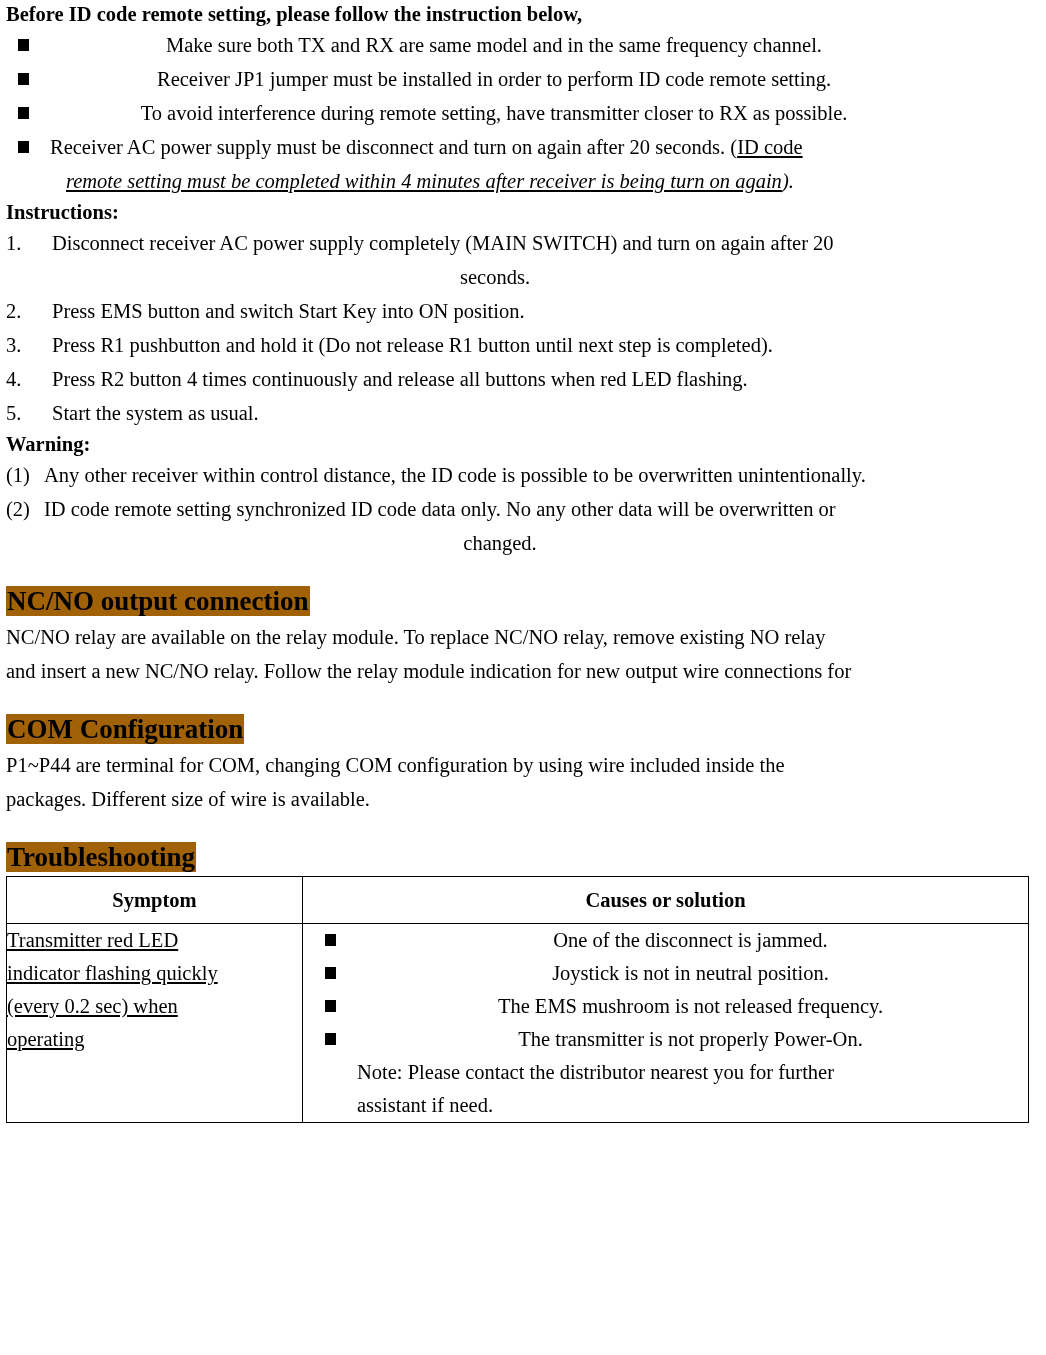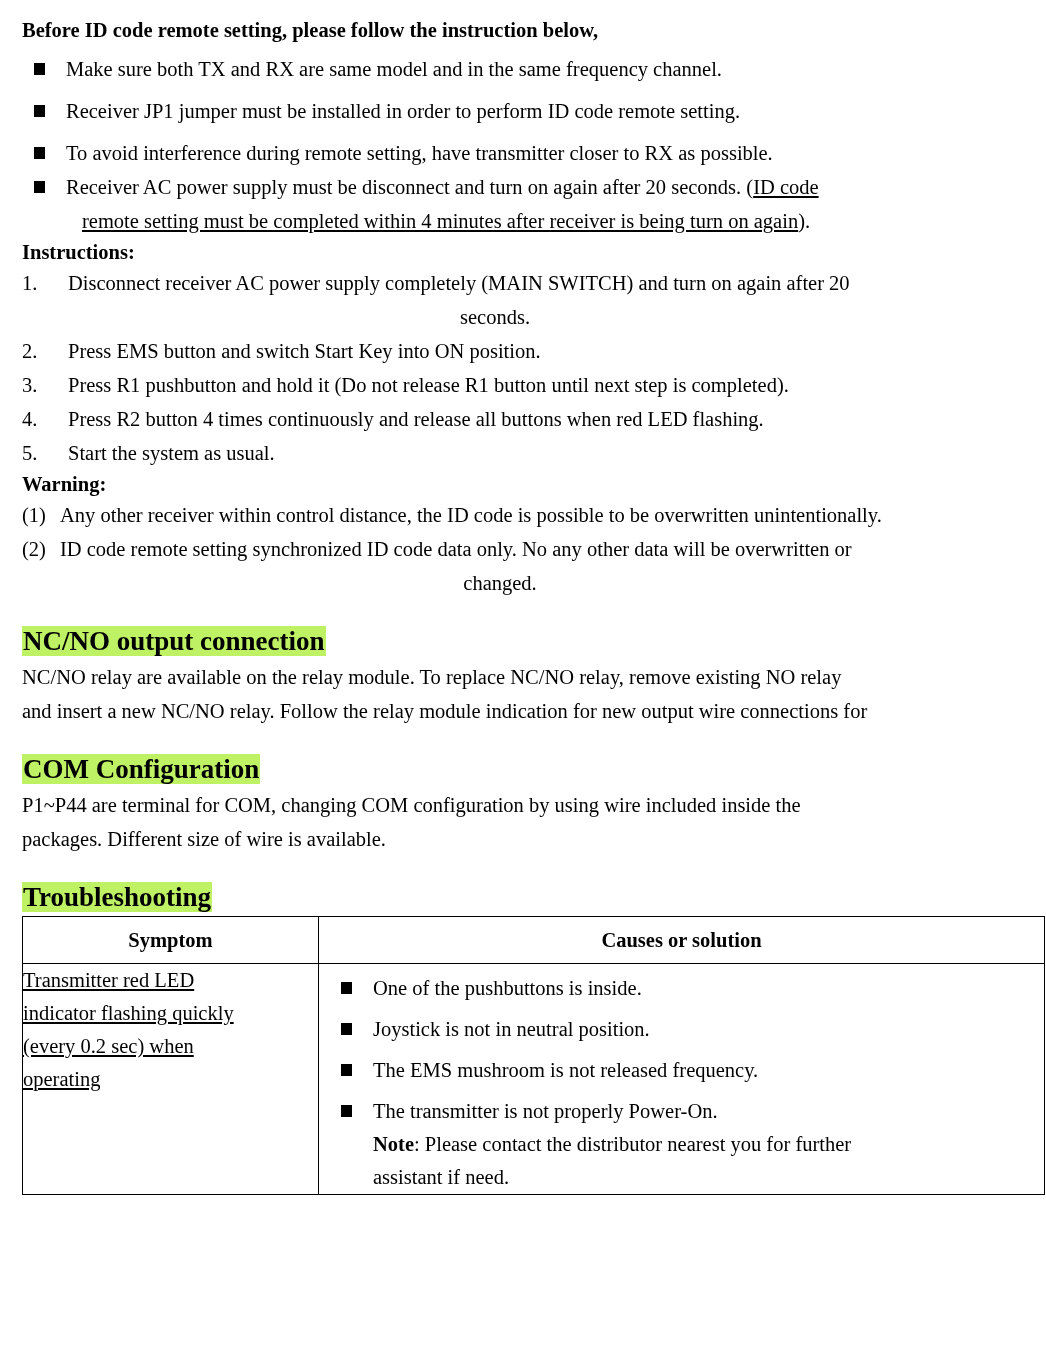--- a/index.html
+++ b/index.html
@@ -11,41 +11,41 @@
     width: 1046px;
     height: 1355px;
     font-family: "Liberation Serif", "DejaVu Serif", serif;
     color: #000000;
     overflow: hidden;
   }
   .page {
     position: relative;
     width: 942px;
     height: 1355px;
-    padding: 16px;
+    padding: 0;
     box-sizing: border-box;
   }
 
   
   .doc-heading-bold {
     font-size: 20.5px;
     font-weight: bold;
     line-height: 28px;
     margin: 0;
     padding: 0 0 0 6px;
   }
   .section-heading {
     font-size: 27px;
     font-weight: bold;
     line-height: 38px;
     margin: 0;
     padding: 0 0 0 6px;
   }
   .section-heading .hl {
-    background: #bef264;
+    background: #a16207;
     padding: 0 1px;
   }
   .body-line {
     font-size: 20.5px;
     line-height: 34px;
     margin: 0;
     padding: 0 6px 0 6px;
     text-align: justify;
     text-justify: inter-word;
   }
@@ -59,34 +59,35 @@
   }
   .bullet-row {
     position: relative;
     font-size: 20.5px;
     line-height: 34px;
     padding: 0 4px 0 50px;
     margin: 0;
     text-align: justify;
     text-justify: inter-word;
   }
-  .bullet-row.nojust { text-align: left; margin-top: 8px; }
+  .bullet-row.nojust { text-align: center; }
   .sq-bullet {
     position: absolute;
     left: 18px;
     top: 11px;
     width: 11px;
     height: 12px;
     background: #000;
     display: block;
   }
   .bullet-cont {
     display: block;
     padding-left: 16px;
     text-align: left;
+    font-style: italic;
   }
 
   
   .num-list { margin: 0; padding: 0; list-style: none; }
   .num-row {
     position: relative;
     font-size: 20.5px;
     line-height: 34px;
     padding: 0 4px 0 52px;
     text-align: justify;
@@ -117,21 +118,21 @@
   .warn-marker {
     position: absolute;
     left: 6px;
     top: 0;
     font-size: 20.5px;
     line-height: 34px;
   }
   .warn-cont { display: block; padding-left: 18px; text-align: center; }
 
   .u { text-decoration: underline; }
-  .b { font-weight: bold; }
+  .b { font-weight: normal; }
   .gap-md { height: 22px; }
 
   
   .tbl {
     border-collapse: collapse;
     width: 1022px;
     margin: 0 0 0 6px;
     table-layout: fixed;
   }
   .tbl th, .tbl td {
@@ -287,21 +288,21 @@
         <td class="cell-symptom">
           <div>Transmitter red LED</div>
           <div>indicator flashing quickly</div>
           <div>(every 0.2 sec) when</div>
           <div>operating</div>
         </td>
         <td class="cell-causes">
 
           <div class="bullet-row nojust">
             <span class="sq-bullet"></span>
-            <span>One of the pushbuttons is inside.</span>
+            <span>One of the disconnect is jammed.</span>
           </div>
 
           <div class="bullet-row nojust">
             <span class="sq-bullet"></span>
             <span>Joystick is not in neutral position.</span>
           </div>
 
           <div class="bullet-row nojust">
             <span class="sq-bullet"></span>
             <span>The EMS mushroom is not released frequency.</span>

